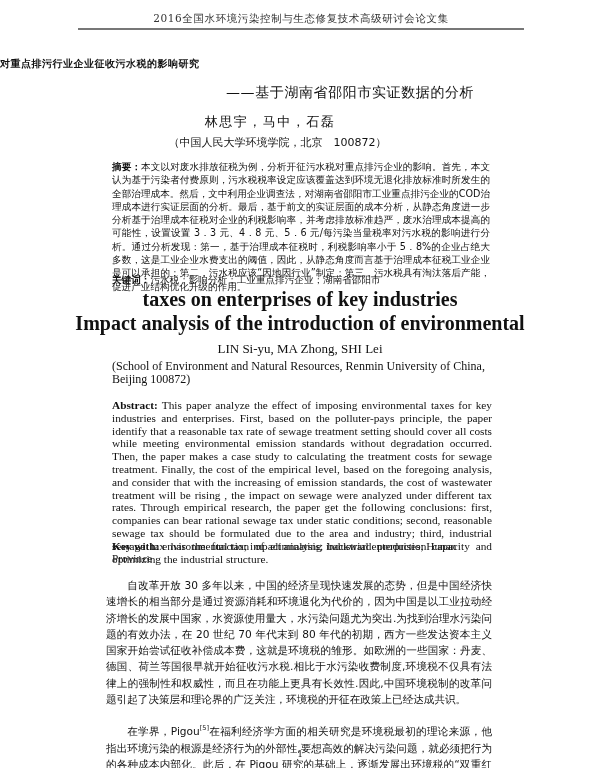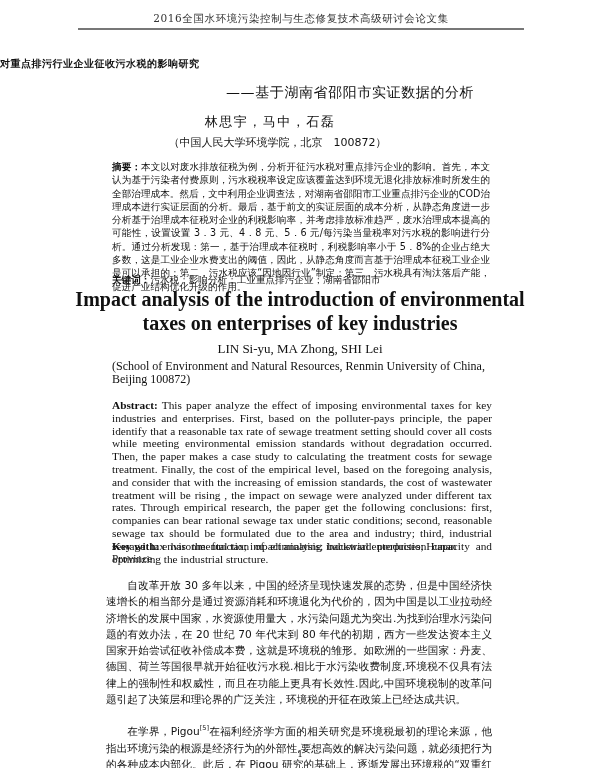--- a/index.html
+++ b/index.html
@@ -50,22 +50,22 @@
 <div class="cn-affil">（中国人民大学环境学院，北京　100872）</div>
 
 <div class="cn-abstract">
   <span class="label">摘要：</span><span>本文以对废水排放征税为例，分析开征污水税对重点排污企业的影响。首先，本文认为基于污染者付费原则，污水税税率设定应该覆盖达到环境无退化排放标准时所发生的全部治理成本。然后，文中利用企业调查法，对湖南省邵阳市工业重点排污企业的COD治理成本进行实证层面的分析。最后，基于前文的实证层面的成本分析，从静态角度进一步分析基于治理成本征税对企业的利税影响率，并考虑排放标准趋严，废水治理成本提高的可能性，设置设置 3．3 元、4．8 元、5．6 元/每污染当量税率对污水税的影响进行分析。通过分析发现：第一，基于治理成本征税时，利税影响率小于 5．8%的企业占绝大多数，这是工业企业水费支出的阈值，因此，从静态角度而言基于治理成本征税工业企业是可以承担的；第二，污水税应该“因地因行业”制定；第三，污水税具有淘汰落后产能，促进产业结构优化升级的作用。</span>
 </div>
 <div class="cn-keywords">
   <span class="label">关键词：</span><span>污水税；影响分析；工业重点排污企业；湖南省邵阳市</span>
 </div>
 
 <div class="en-title">
+  <div>taxes on enterprises of key industries</div>
   <div>Impact analysis of the introduction of environmental</div>
-  <div>taxes on enterprises of key industries</div>
 </div>
 <div class="en-authors">LIN Si-yu, MA Zhong, SHI Lei</div>
 <div class="en-affil">(School of Environment and Natural Resources, Renmin University of China, Beijing 100872)</div>
 
 <div class="en-abstract">
   <span class="label">Abstract:</span><span> This paper analyze the effect of imposing environmental taxes for key industries and enterprises. First, based on the polluter-pays principle, the paper identify that a reasonable tax rate of sewage treatment setting should cover all costs while meeting environmental emission standards without degradation occurred. Then, the paper makes a case study to calculating the treatment costs for sewage treatment. Finally, the cost of the empirical level, based on the foregoing analysis, and consider that with the increasing of emission standards, the cost of wastewater treatment will be rising , the impact on sewage were analyzed under different tax rates. Through empirical research, the paper get the following conclusions: first, companies can bear rational sewage tax under static conditions; second, reasonable sewage tax should be formulated due to the area and industry; third, industrial sewage tax has the function of eliminating backward production capacity and optimizing the industrial structure.</span>
 </div>
 <div class="en-keywords">
   <span class="label">Key with:</span><span> environmental tax; impact analysis; industrial enterprises; Hunan Province</span>
 </div>

